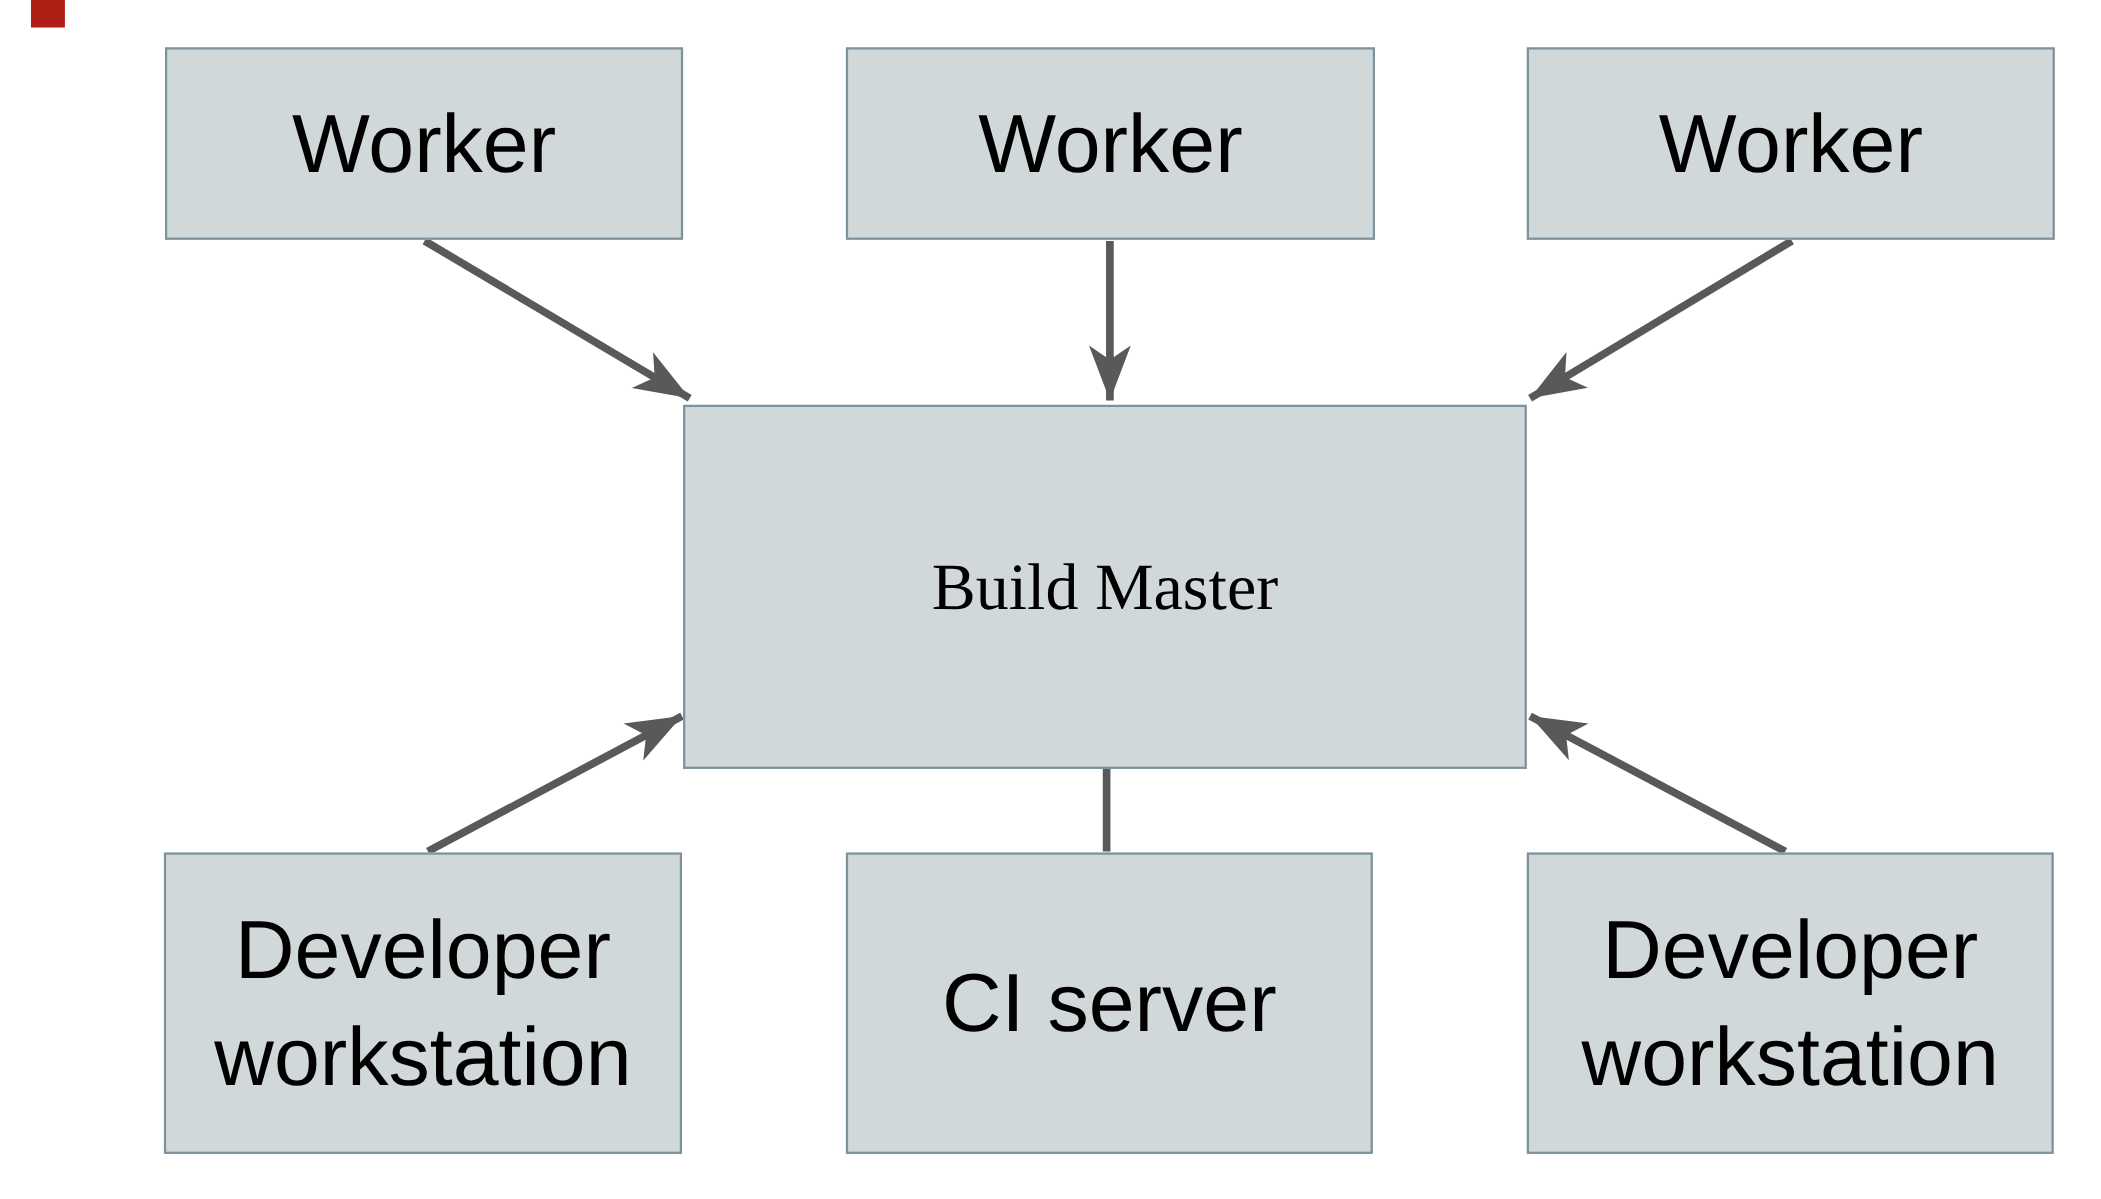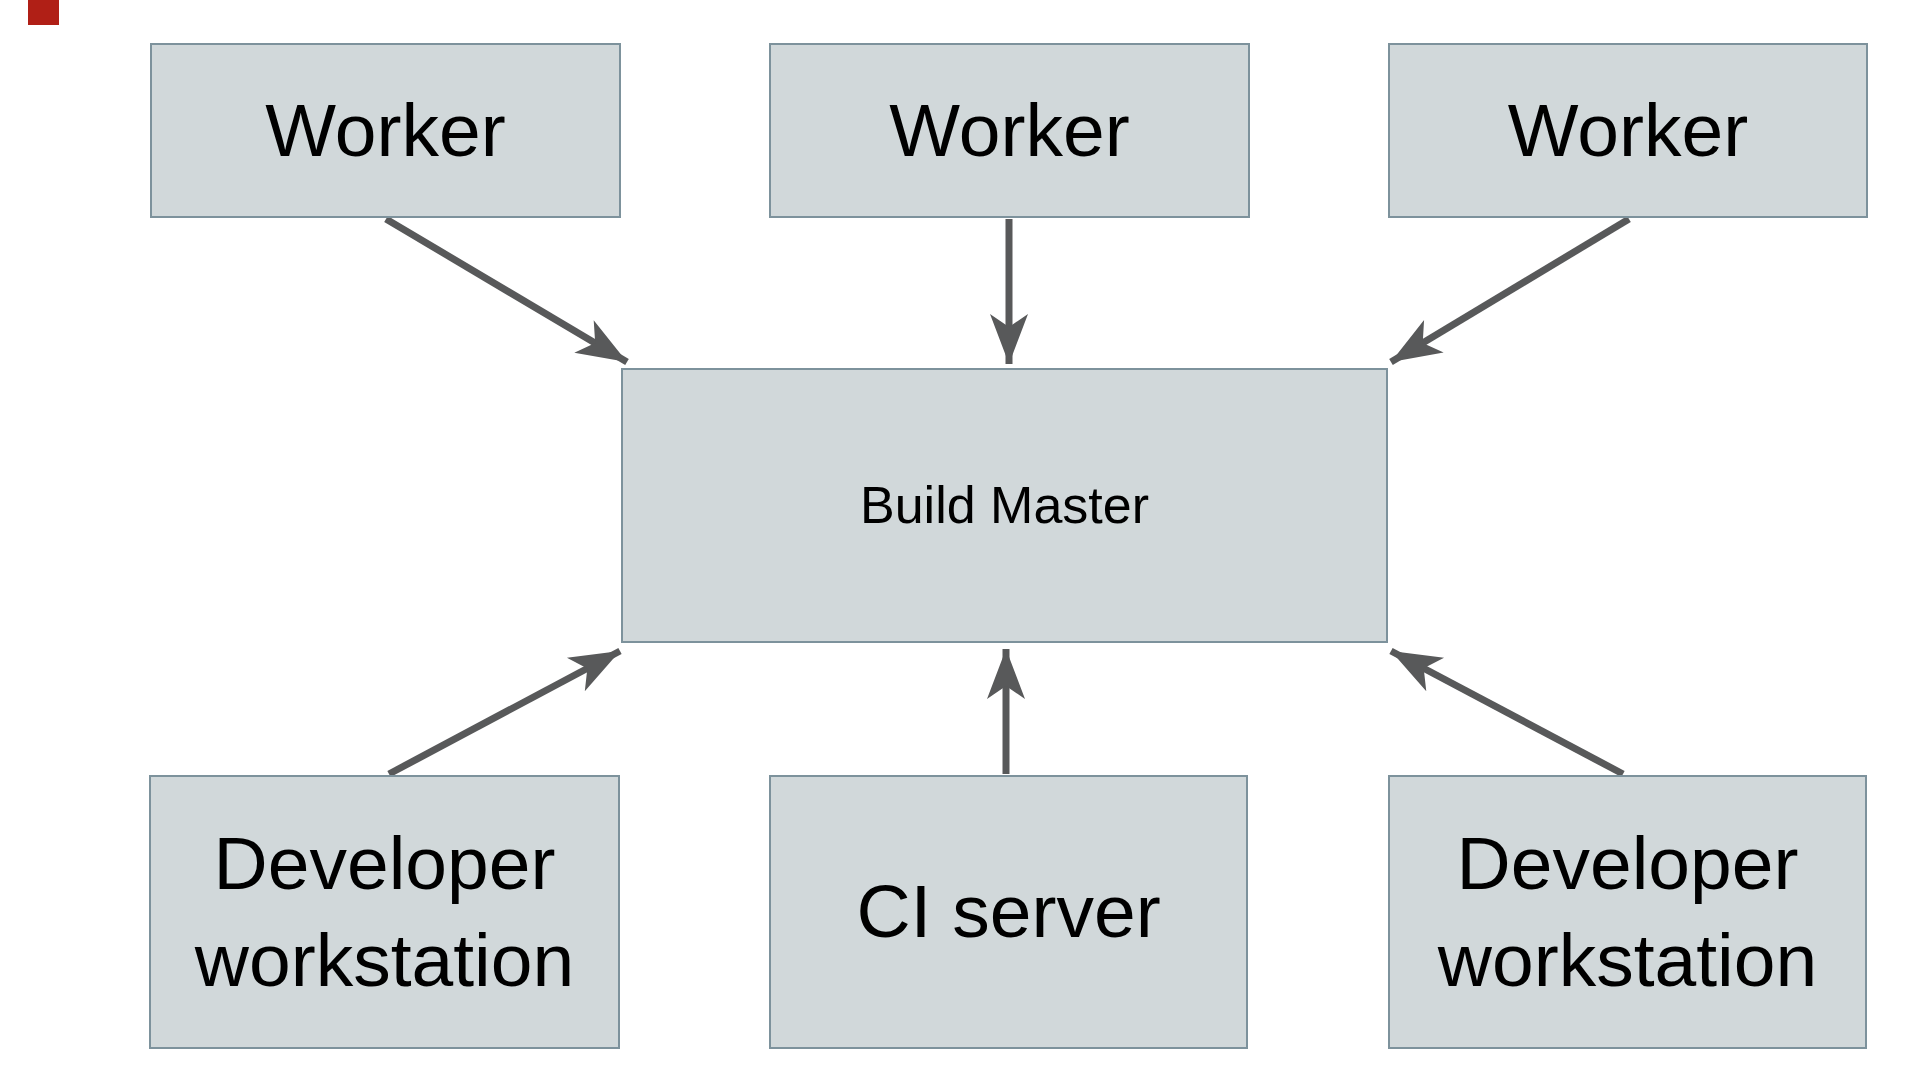--- a/index.html
+++ b/index.html
@@ -43,21 +43,21 @@
     line-height:1.3;
   }
   .node .label{
     display:block;
     padding:0 8px;
   }
   
   .n-worker-1{left:122px;top:43px;width:471px;height:175px;}
   .n-worker-2{left:741px;top:43px;width:481px;height:175px;}
   .n-worker-3{left:1360px;top:43px;width:480px;height:175px;}
-  .n-build-master{left:593px;top:368px;width:767px;height:275px;font-size:52px;}
+  .n-build-master{left:593px;top:368px;width:767px;height:331px;font-size:60px;font-family:Liberation Serif, serif;}
   .n-dev-1{left:121px;top:775px;width:471px;height:274px;}
   .n-ci{left:741px;top:775px;width:479px;height:274px;text-align:center;}
   .n-dev-2{left:1360px;top:775px;width:479px;height:274px;}
 
   .edges{
     position:absolute;
     left:0;top:0;
     width:1910px;
     height:1090px;
     pointer-events:none;

